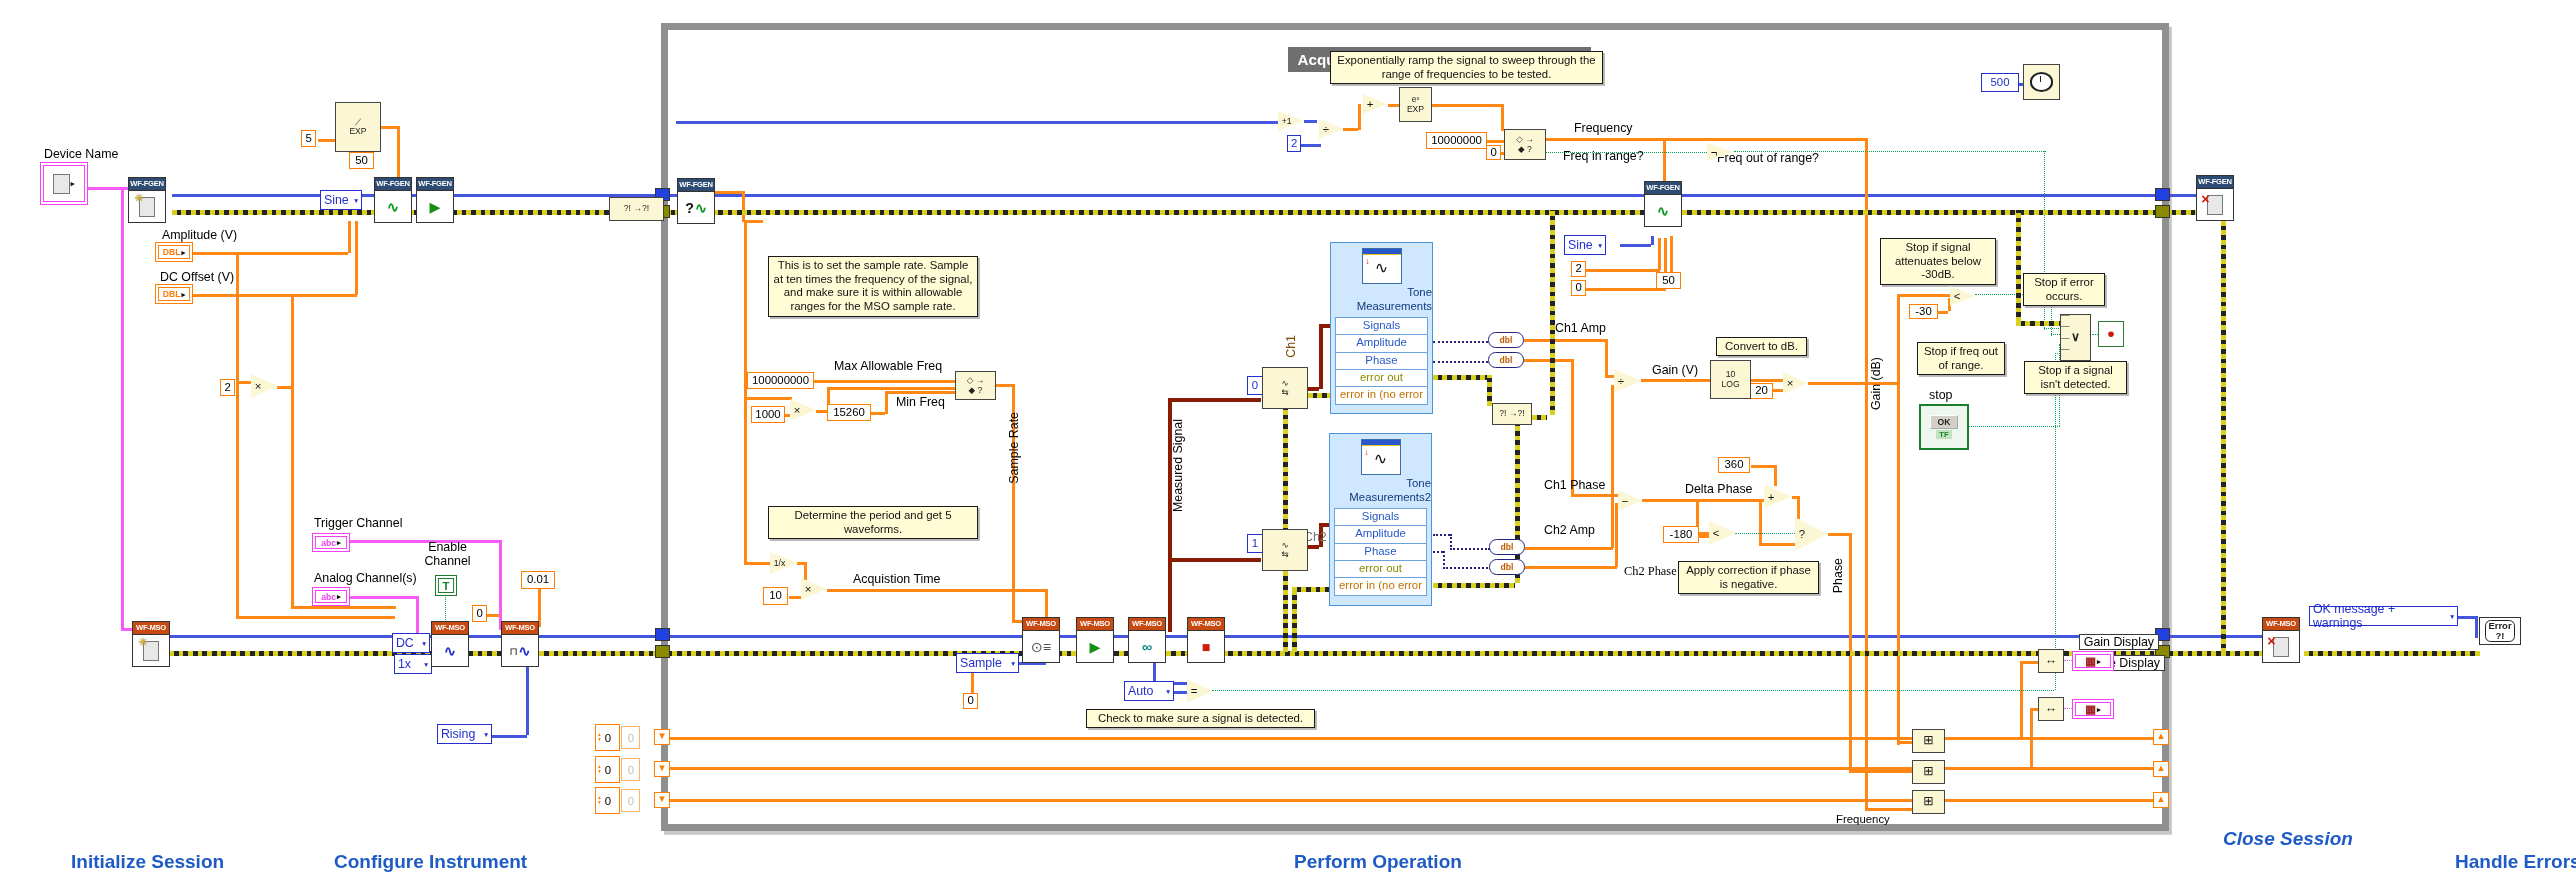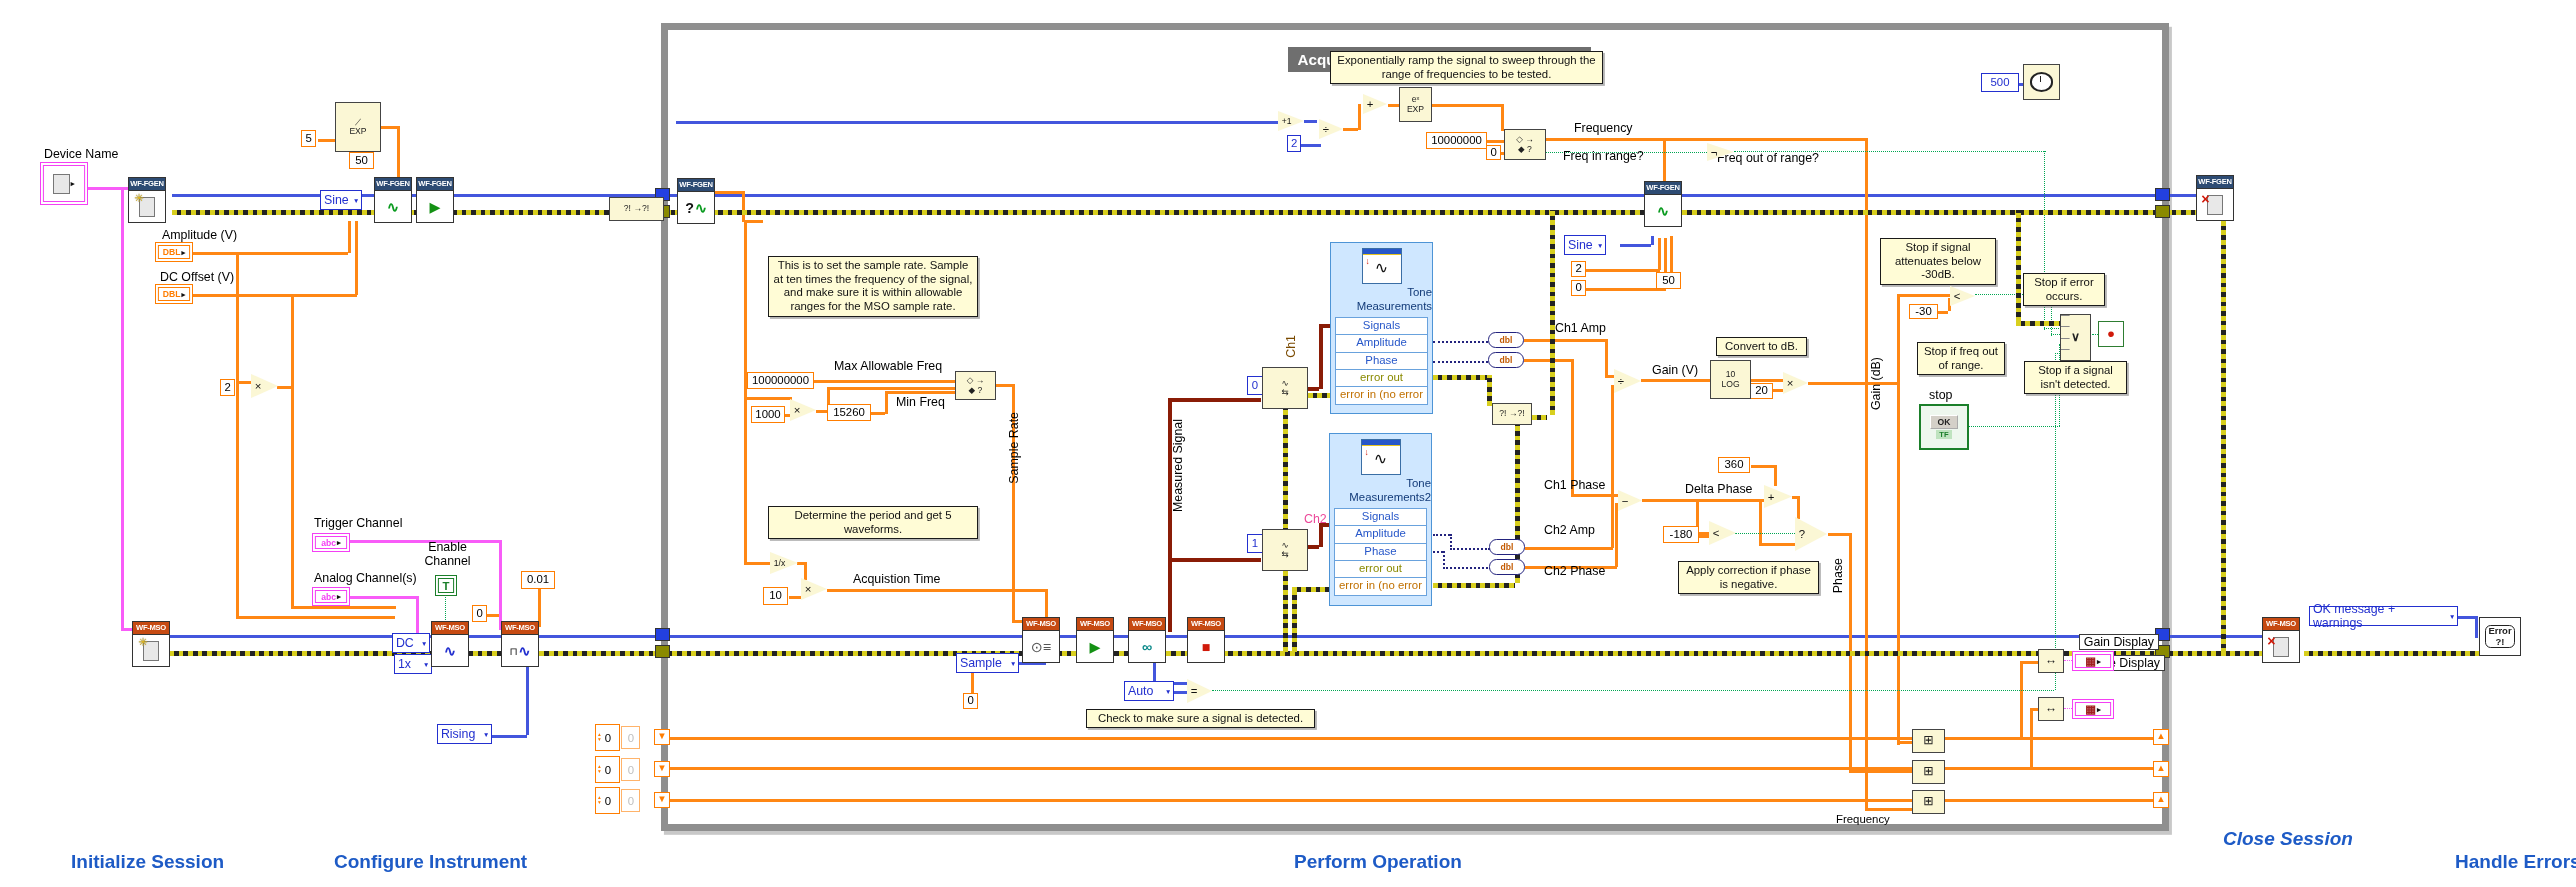--- a/index.html
+++ b/index.html
@@ -300,26 +300,26 @@
     <div class="abs lbl" style="left: 314px; top: 572px;">Analog Channel(s)</div>
     <div class="abs lbl" style="left: 834px; top: 360px;">Max Allowable Freq</div>
     <div class="abs lbl" style="left: 896px; top: 396px;">Min Freq</div>
     <div class="abs lbl" style="left: 853px; top: 573px;">Acquistion Time</div>
     <div class="abs lbl v" style="left: 1008px; top: 412px;">Sample Rate</div>
     <div class="abs lbl v" style="left: 1172px; top: 419px;">Measured Signal</div>
     <div class="abs lbl" style="left: 1574px; top: 122px;">Frequency</div>
     <div class="abs lbl" style="left: 1563px; top: 150px;">Freq in range?</div>
     <div class="abs lbl" style="left: 1717px; top: 152px;">Freq out of range?</div>
     <div class="abs lbl v" style="left: 1285px; top: 335px; color: rgb(122, 74, 0);">Ch1</div>
-    <div class="abs lbl" style="left: 1304px; top: 513px; color: #ec4899;">Ch2</div>
+    <div class="abs lbl" style="left: 1304px; top: 531px; color: #737373;">Ch2</div>
     <div class="abs lbl" style="left: 1555px; top: 322px;">Ch1 Amp</div>
     <div class="abs lbl" style="left: 1652px; top: 364px;">Gain (V)</div>
     <div class="abs lbl" style="left: 1544px; top: 479px;">Ch1 Phase</div>
     <div class="abs lbl" style="left: 1544px; top: 524px;">Ch2 Amp</div>
-    <div class="abs lbl" style="left: 1544px; top: 565px;">Ch2 Phase</div>
+    <div class="abs lbl" style="left: 1624px; top: 565px; font-family: Liberation Serif, serif;">Ch2 Phase</div>
     <div class="abs lbl" style="left: 1685px; top: 483px;">Delta Phase</div>
     <div class="abs lbl v" style="left: 1870px; top: 357px;">Gain (dB)</div>
     <div class="abs lbl v" style="left: 1832px; top: 558px;">Phase</div>
     <div class="abs lbl" style="left: 1929px; top: 389px;">stop</div>
     <div class="abs lbl" style="left: 1836px; top: 813px; font-size: 11.4px;">Frequency</div>
     <div class="abs lblbox" style="left: 2079px; top: 634px;">Gain Display</div>
     <div class="abs lblbox" style="left: 2076px; top: 655px;">Phase Display</div>
     <div class="abs seclbl" style="left: 71px; top: 851px;">Initialize Session</div>
     <div class="abs seclbl" style="left: 334px; top: 851px;">Configure Instrument</div>
     <div class="abs seclbl" style="left: 1294px; top: 851px;">Perform Operation</div>
@@ -505,21 +505,21 @@
     <div class="abs misc" style="left: 335px; top: 102px; width: 46px; height: 50px;">⟋
 EXP</div>
     <div class="abs misc" style="left: 1399px; top: 87px; width: 33px; height: 35px;">eˣ
 EXP</div>
     <div class="abs misc" style="left: 1710px; top: 360px; width: 41px; height: 39px;">10
 LOG</div>
     <div class="abs misc" style="left: 609px; top: 197px; width: 55px; height: 24px;">?! →?!</div>
     <div class="abs misc" style="left: 1492px; top: 403px; width: 40px; height: 22px;">?! →?!</div>
     <div class="abs misc orbox" style="left: 2060px; top: 314px; width: 31px; height: 47px;">∨</div>
     <div class="abs misc" style="left: 2023px; top: 64px; width: 37px; height: 36px;"><div class="clockface"></div></div>
-    <div class="abs misc errb" style="left: 2479px; top: 617px; width: 42px; height: 39px;"><div class="bub">Error
+    <div class="abs misc errb" style="left: 2479px; top: 617px; width: 42px; height: 28px;"><div class="bub">Error
 ?!</div></div>
     <div class="abs misc" style="left: 1912px; top: 729px; width: 33px; height: 24px; font-size: 12.4px;">⊞</div>
     <div class="abs misc" style="left: 1912px; top: 760px; width: 33px; height: 24px; font-size: 12.4px;">⊞</div>
     <div class="abs misc" style="left: 1912px; top: 790px; width: 33px; height: 24px; font-size: 12.4px;">⊞</div>
     <div class="abs misc" style="left: 2038px; top: 649px; width: 26px; height: 24px; font-size: 12.4px;">↔</div>
     <div class="abs misc" style="left: 2038px; top: 697px; width: 26px; height: 24px; font-size: 12.4px;">↔</div>
     <div class="abs misc" style="left: 1262px; top: 367px; width: 46px; height: 42px;">∿
 ⇆</div>
     <div class="abs misc" style="left: 1262px; top: 529px; width: 46px; height: 42px;">∿
 ⇆</div>

